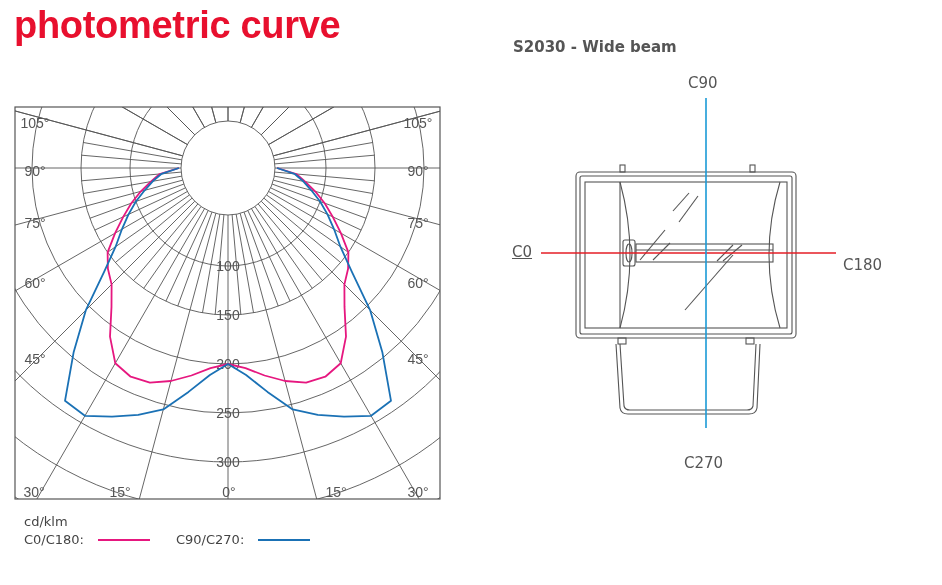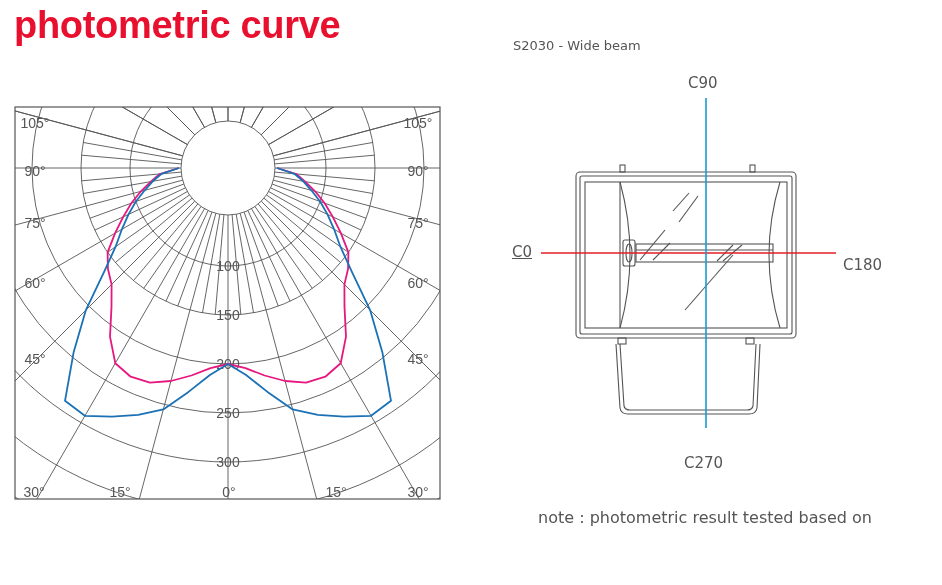--- a/index.html
+++ b/index.html
@@ -2,21 +2,21 @@
 <html><head>
 <meta charset="utf-8">
 <style>
   html,body{margin:0;padding:0;background:#fff;}
   body{width:942px;height:585px;position:relative;overflow:hidden;font-family:"DejaVu Sans","Liberation Sans",sans-serif;color:#444;}
   .title{position:absolute;left:14px;top:4px;font-family:"Liberation Sans",sans-serif;font-weight:bold;font-size:38px;color:#e8102e;letter-spacing:-0.3px;text-align:right;}
   #polar{position:absolute;left:0;top:0;}
   .legend{position:absolute;left:24px;top:513px;font-size:13px;color:#444;line-height:18px;}
   .legend .row{display:flex;align-items:center;}
   .legend .swatch{display:inline-block;width:52px;height:2px;margin:0 26px 0 14px;}
-  .product{position:absolute;left:513px;top:38px;font-size:13px;color:#555;}
+  .product{position:absolute;left:513px;top:38px;font-size:15px;color:#555;font-weight:bold;}
   .axis-label{position:absolute;font-size:15px;color:#555;}
   #fixture{position:absolute;left:0;top:0;}
   .note{position:absolute;left:520px;top:506px;width:370px;text-align:center;font-size:16px;color:#555;line-height:23px;}
 </style>
 </head>
 <body>
 
 <div class="title">photometric curve</div>
 
 <svg id="polar" width="460" height="505" viewBox="0 0 460 505">
@@ -121,20 +121,27 @@
       <text x="35" y="128" text-anchor="middle">105°</text>
       <text x="418" y="128" text-anchor="middle">105°</text>
     </g>
   <g id="curves" clip-path="url(#frame)" fill="none" stroke-width="1.8">
       <polyline points="179.0,168.0 159.7,174.0 150.8,181.6 140.9,191.3 131.3,203.2 123.2,216.9 115.1,233.2 107.6,252.3 107.9,268.8 111.6,284.4 111.5,306.9 110.0,336.6 115.3,363.2 130.7,376.7 149.9,382.6 170.9,381.0 191.4,375.5 210.5,368.1 228.0,364.0 245.5,368.1 264.6,375.5 285.1,381.0 306.1,382.6 325.3,376.7 340.7,363.2 346.0,336.6 344.5,306.9 344.4,284.4 348.1,268.8 348.4,252.3 340.9,233.2 332.8,216.9 324.7,203.2 315.1,191.3 305.2,181.6 296.3,174.0 277.0,168.0" stroke="#e6177f" stroke-linejoin="round"></polyline>
       <polyline points="179.0,168.0 161.6,173.8 152.7,181.3 144.7,190.3 135.9,201.5 128.5,214.4 121.9,229.3 115.6,246.7 104.1,271.9 85.9,310.1 73.7,351.9 65.0,400.8 84.9,415.8 112.0,416.7 138.2,414.8 163.3,409.4 188.5,391.9 209.9,375.0 228.0,364.0 246.1,375.0 267.5,391.9 292.7,409.4 317.8,414.8 344.0,416.7 371.1,415.8 391.0,400.8 382.3,351.9 370.1,310.1 351.9,271.9 340.4,246.7 334.1,229.3 327.5,214.4 320.1,201.5 311.3,190.3 303.3,181.3 294.4,173.8 277.0,168.0" stroke="#1a71b5" stroke-linejoin="round"></polyline>
     </g>
 </svg>
 
 <div class="legend">
+  <div>cd/klm</div>
+  <div class="row">
+    <span>C0/C180:</span>
+    <span class="swatch" style="background:#e6177f"></span>
+    <span>C90/C270:</span>
+    <span class="swatch" style="background:#1a71b5"></span>
+  </div>
 </div>
 
 <div class="product">S2030 - Wide beam</div>
 
 <svg id="fixture" width="942" height="585" viewBox="0 0 942 585">
   <g fill="none" stroke="#555" stroke-width="1.1">
 
     <rect x="620" y="165" width="5" height="7"></rect>
     <rect x="750" y="165" width="5" height="7"></rect>
 
@@ -169,14 +176,13 @@
   <line x1="541" y1="253" x2="836" y2="253" stroke="#e41e26" stroke-width="1.6"></line>
   <line x1="706" y1="98" x2="706" y2="428" stroke="#1b9ad6" stroke-width="1.6"></line>
 </svg>
 
 <div class="axis-label" style="left:688px;top:74px;text-align:right;">C90</div>
 <div class="axis-label" style="left:684px;top:454px;">C270</div>
 <div class="axis-label" style="left:512px;top:243px;text-decoration:underline;">C0</div>
 <div class="axis-label" style="left:843px;top:256px;">C180</div>
 
 <div class="note">
-  <div>note : photometric result tested based on</div>
 </div>
 
 </body></html>

